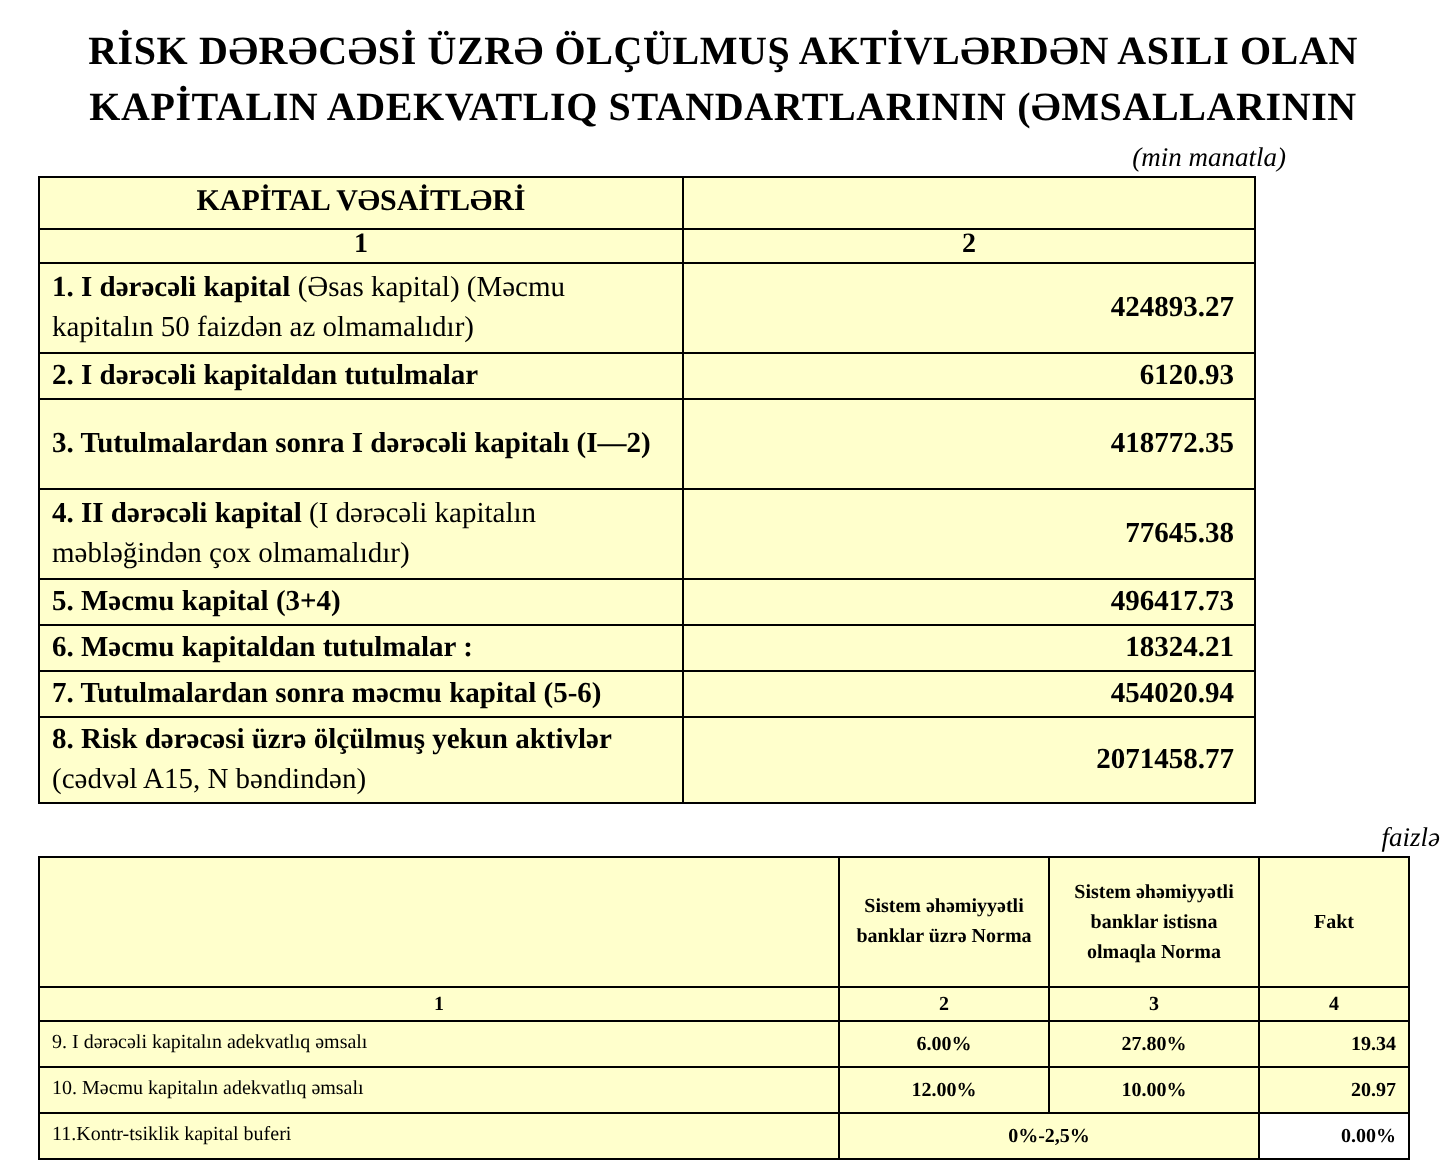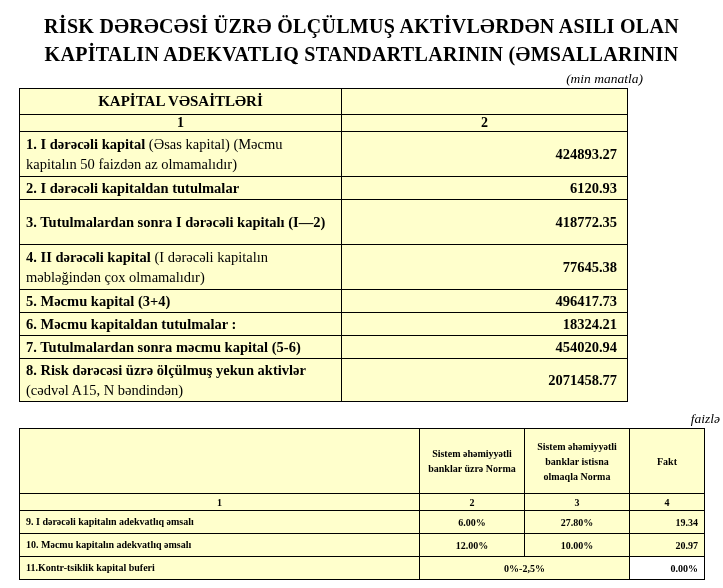--- a/index.html
+++ b/index.html
@@ -43,21 +43,21 @@
   .lbl{line-height:20px;}
   .val{font-weight:bold;text-align:right;padding-right:10px;}
   .h2{height:21px;}
   .h1l{height:45px;}
   .h8{height:42px;}
   .t2-head td{
     font-weight:bold;font-size:13px;line-height:15px;text-align:center;
     height:65px;padding:2px 3px;
   }
   .t2 td{font-size:10px;}
-  .t2 .lbl{font-weight:bold;height:21px;}
+  .t2 .lbl{font-weight:normal;height:21px;}
   .t2 .norma{font-weight:bold;text-align:center;}
   .t2 .fakt{font-weight:bold;text-align:right;padding-right:6px;}
   .white{background:#FFFFFF;}
 </style>
 </head>
 <body>
 
 <div class="title">
   <div>RİSK DƏRƏCƏSİ ÜZRƏ ÖLÇÜLMUŞ AKTİVLƏRDƏN ASILI OLAN</div>
   <div>KAPİTALIN ADEKVATLIQ STANDARTLARININ (ƏMSALLARININ</div>

